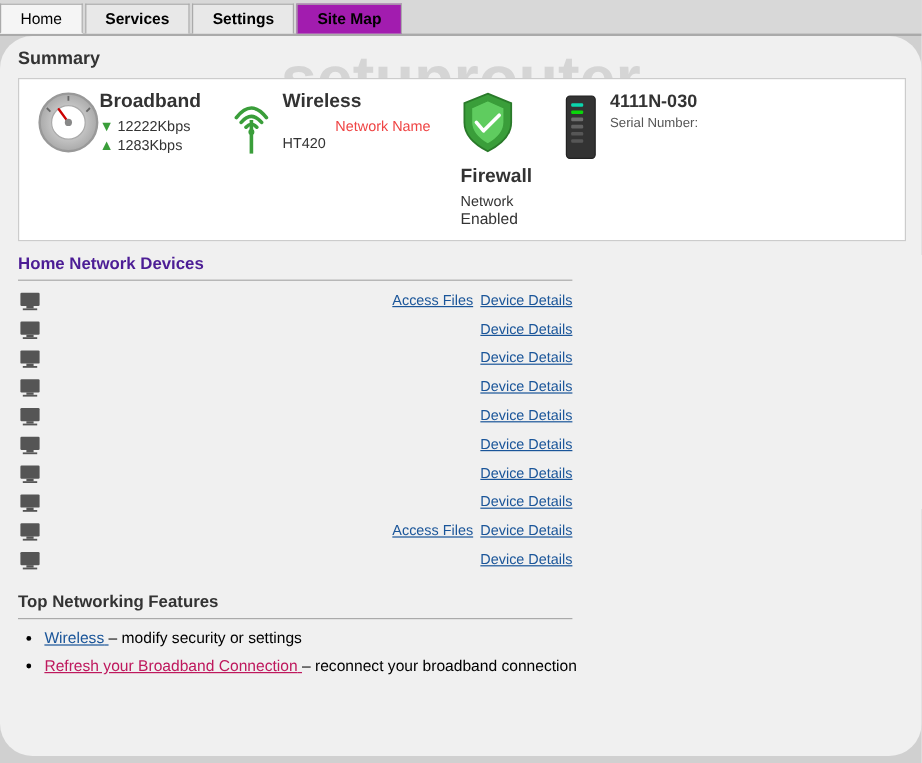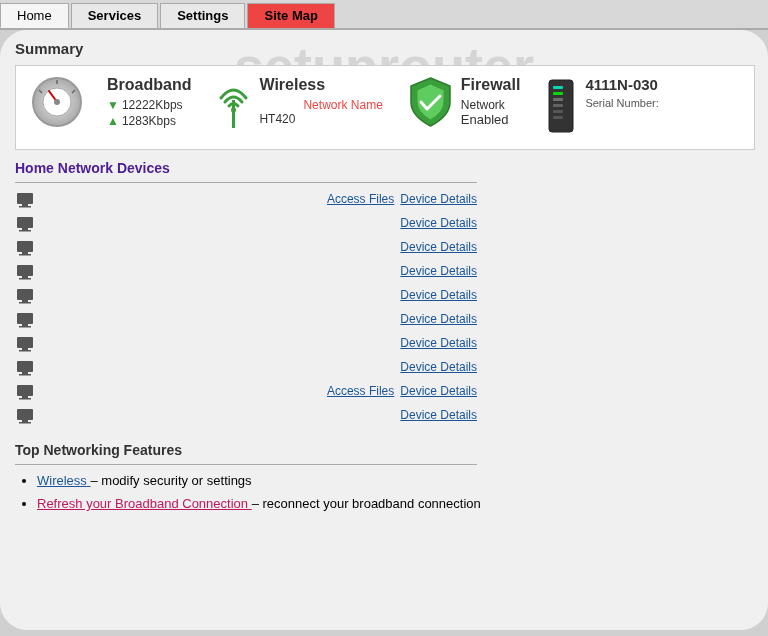--- a/index.html
+++ b/index.html
@@ -37,41 +37,41 @@
 <div style="display:flex; background:#d8d8d8; padding-top:3px; padding-left:0; border-bottom:2px solid #aaa;">
   <a class="nav-tab active" style="background:#f5f5f5; border:1px solid #aaa; border-bottom:1px solid #f5f5f5; padding:4px 16px; text-decoration:none; color:#000; font-size:13px; margin-right:2px;">
     <span>Home</span>
   </a>
   <a class="nav-tab" style="background:#e8e8e8; border:1px solid #aaa; border-bottom:none; padding:4px 16px; text-decoration:none; color:#000; font-size:13px; margin-right:2px;">
     <span>Services</span>
   </a>
   <a class="nav-tab" style="background:#e8e8e8; border:1px solid #aaa; border-bottom:none; padding:4px 16px; text-decoration:none; color:#000; font-size:13px; margin-right:2px;">
     <span>Settings</span>
   </a>
-  <a class="nav-tab" style="background:#ef4444; border:1px solid #aaa; border-bottom:none; padding:4px 16px; text-decoration:none; color:#000; font-size:13px;">
+  <a class="nav-tab" style="background:#a21caf; border:1px solid #aaa; border-bottom:none; padding:4px 16px; text-decoration:none; color:#000; font-size:13px;">
     <span>Site Map</span>
   </a>
 </div>
 
 <div class="content-area" style="background:#f0f0f0; min-height:600px; position:relative;">
 
   <div style="position:absolute; top:5px; left:50%; transform:translateX(-50%); font-size:54px; color:rgba(180,180,180,0.45); font-weight:bold; pointer-events:none; white-space:nowrap; z-index:0; font-family:Arial;">
     <span>setuprouter</span>
   </div>
 
   <div style="padding:10px 15px; position:relative; z-index:1;">
 
     <div>
       <div style="font-size:15px; font-weight:bold; color:#333; margin-bottom:8px;">
         <span>Summary</span>
       </div>
 
       <div style="background:#fff; border:1px solid #ccc; padding:10px 15px; display:flex; align-items:flex-start; gap:25px; margin-bottom:10px; width:740px;">
 
-        <div style="display:flex; align-items:center; gap:24px;">
+        <div style="display:flex; align-items:center; gap:0;">
           <div style="width:52px; height:52px; position:relative; flex-shrink:0;">
             <svg width="52" height="52" viewBox="0 0 52 52">
               <circle cx="26" cy="26" r="24" fill="url(#grad1)" stroke="#999" stroke-width="2"></circle>
               <defs>
                 <radialGradient id="grad1" cx="50%" cy="50%" r="50%">
                   <stop offset="0%" style="stop-color:#e8e8e8"></stop>
                   <stop offset="100%" style="stop-color:#aaa"></stop>
                 </radialGradient>
               </defs>
               <circle cx="26" cy="26" r="14" fill="#fff" stroke="#aaa" stroke-width="1"></circle>
@@ -117,21 +117,21 @@
             </div>
             <div style="font-size:12px; color:#ef4444;margin-left:44px;">
               <span>Network Name</span>
             </div>
             <div style="font-size:12px; color:#333;">
               <span>HT420</span>
             </div>
           </div>
         </div>
 
-        <div style="display:flex; align-items:flex-start; gap:8px;">
+        <div style="display:flex; align-items:flex-start; gap:8px;flex-direction:column;">
           <div style="flex-shrink:0;">
             <svg width="45" height="52" viewBox="0 0 45 52">
               <path d="M22.5 2 L42 10 L42 26 Q42 40 22.5 50 Q3 40 3 26 L3 10 Z" fill="#3a9e3a" stroke="#2a7a2a" stroke-width="1.5"></path>
               <path d="M22.5 8 L36 14 L36 26 Q36 36 22.5 44 Q9 36 9 26 L9 14 Z" fill="#5fcc5f" stroke="#3a9e3a" stroke-width="1"></path>
 
               <path d="M13 26 L19 33 L32 20" stroke="#fff" stroke-width="3" fill="none" stroke-linecap="round" stroke-linejoin="round"></path>
             </svg>
           </div>
           <div>
             <div style="font-size:16px; font-weight:bold; color:#333; margin-bottom:4px;">

